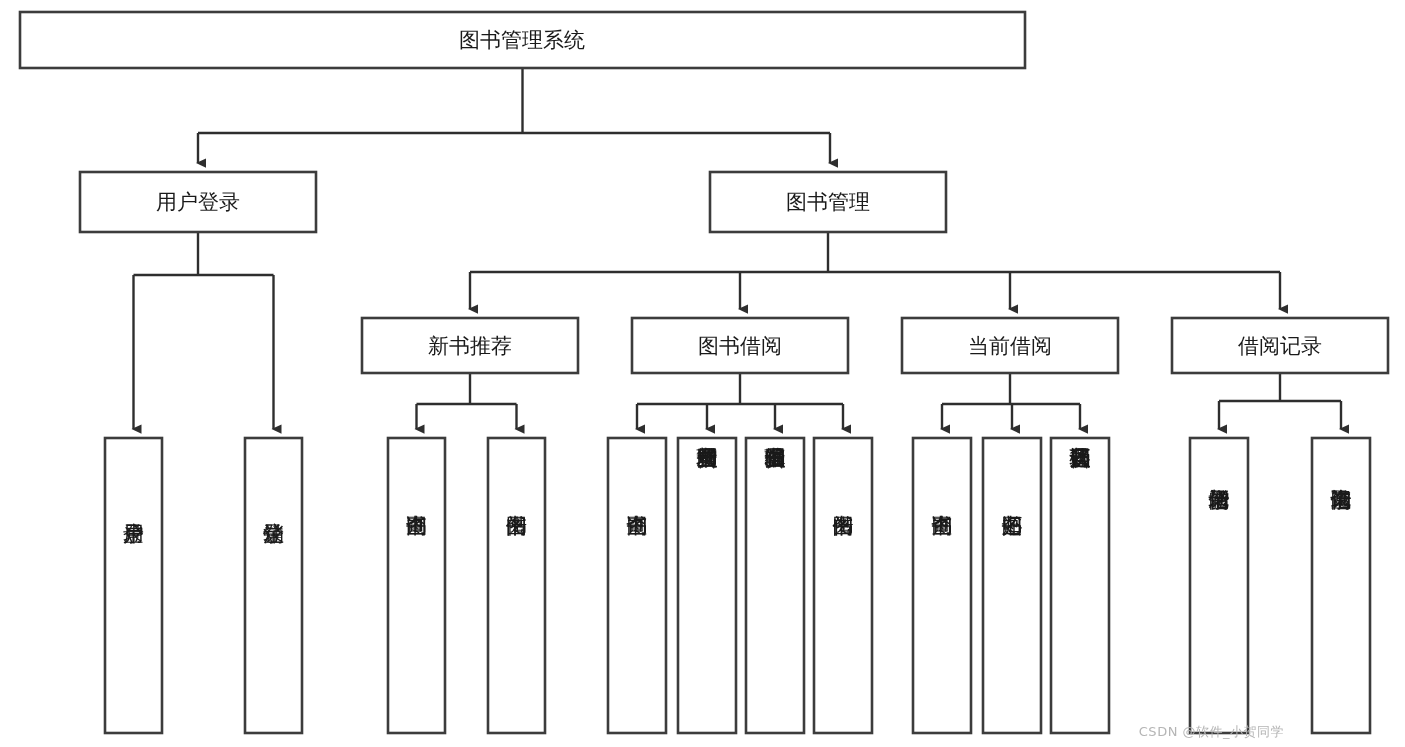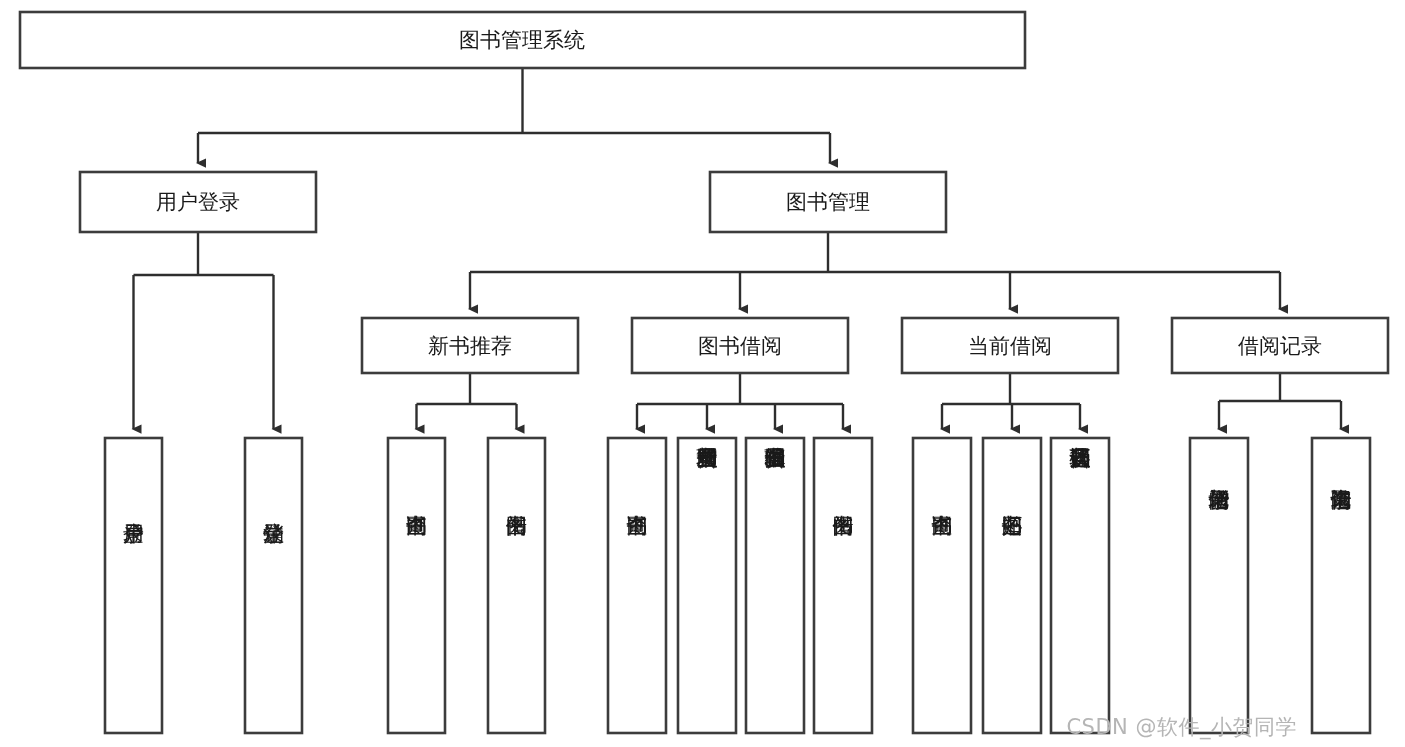--- a/index.html
+++ b/index.html
@@ -48,24 +48,24 @@
     stroke: #2e2e2e;
     stroke-width: 2.4;
     fill: none;
   }
   .arrow-head {
     fill: #2e2e2e;
     stroke: none;
   }
   .watermark {
     position: absolute;
-    right: 1px;
+    right: 14px;
     bottom: 6px;
     font-family: "DejaVu Sans", "Liberation Sans", sans-serif;
-    font-size: 21px;
+    font-size: 13px;
     color: #b5b5b5;
     letter-spacing: 0.5px;
     white-space: nowrap;
     user-select: none;
   }
 </style>
 </head>
 <body>
 
 <div id="diagram-root">

